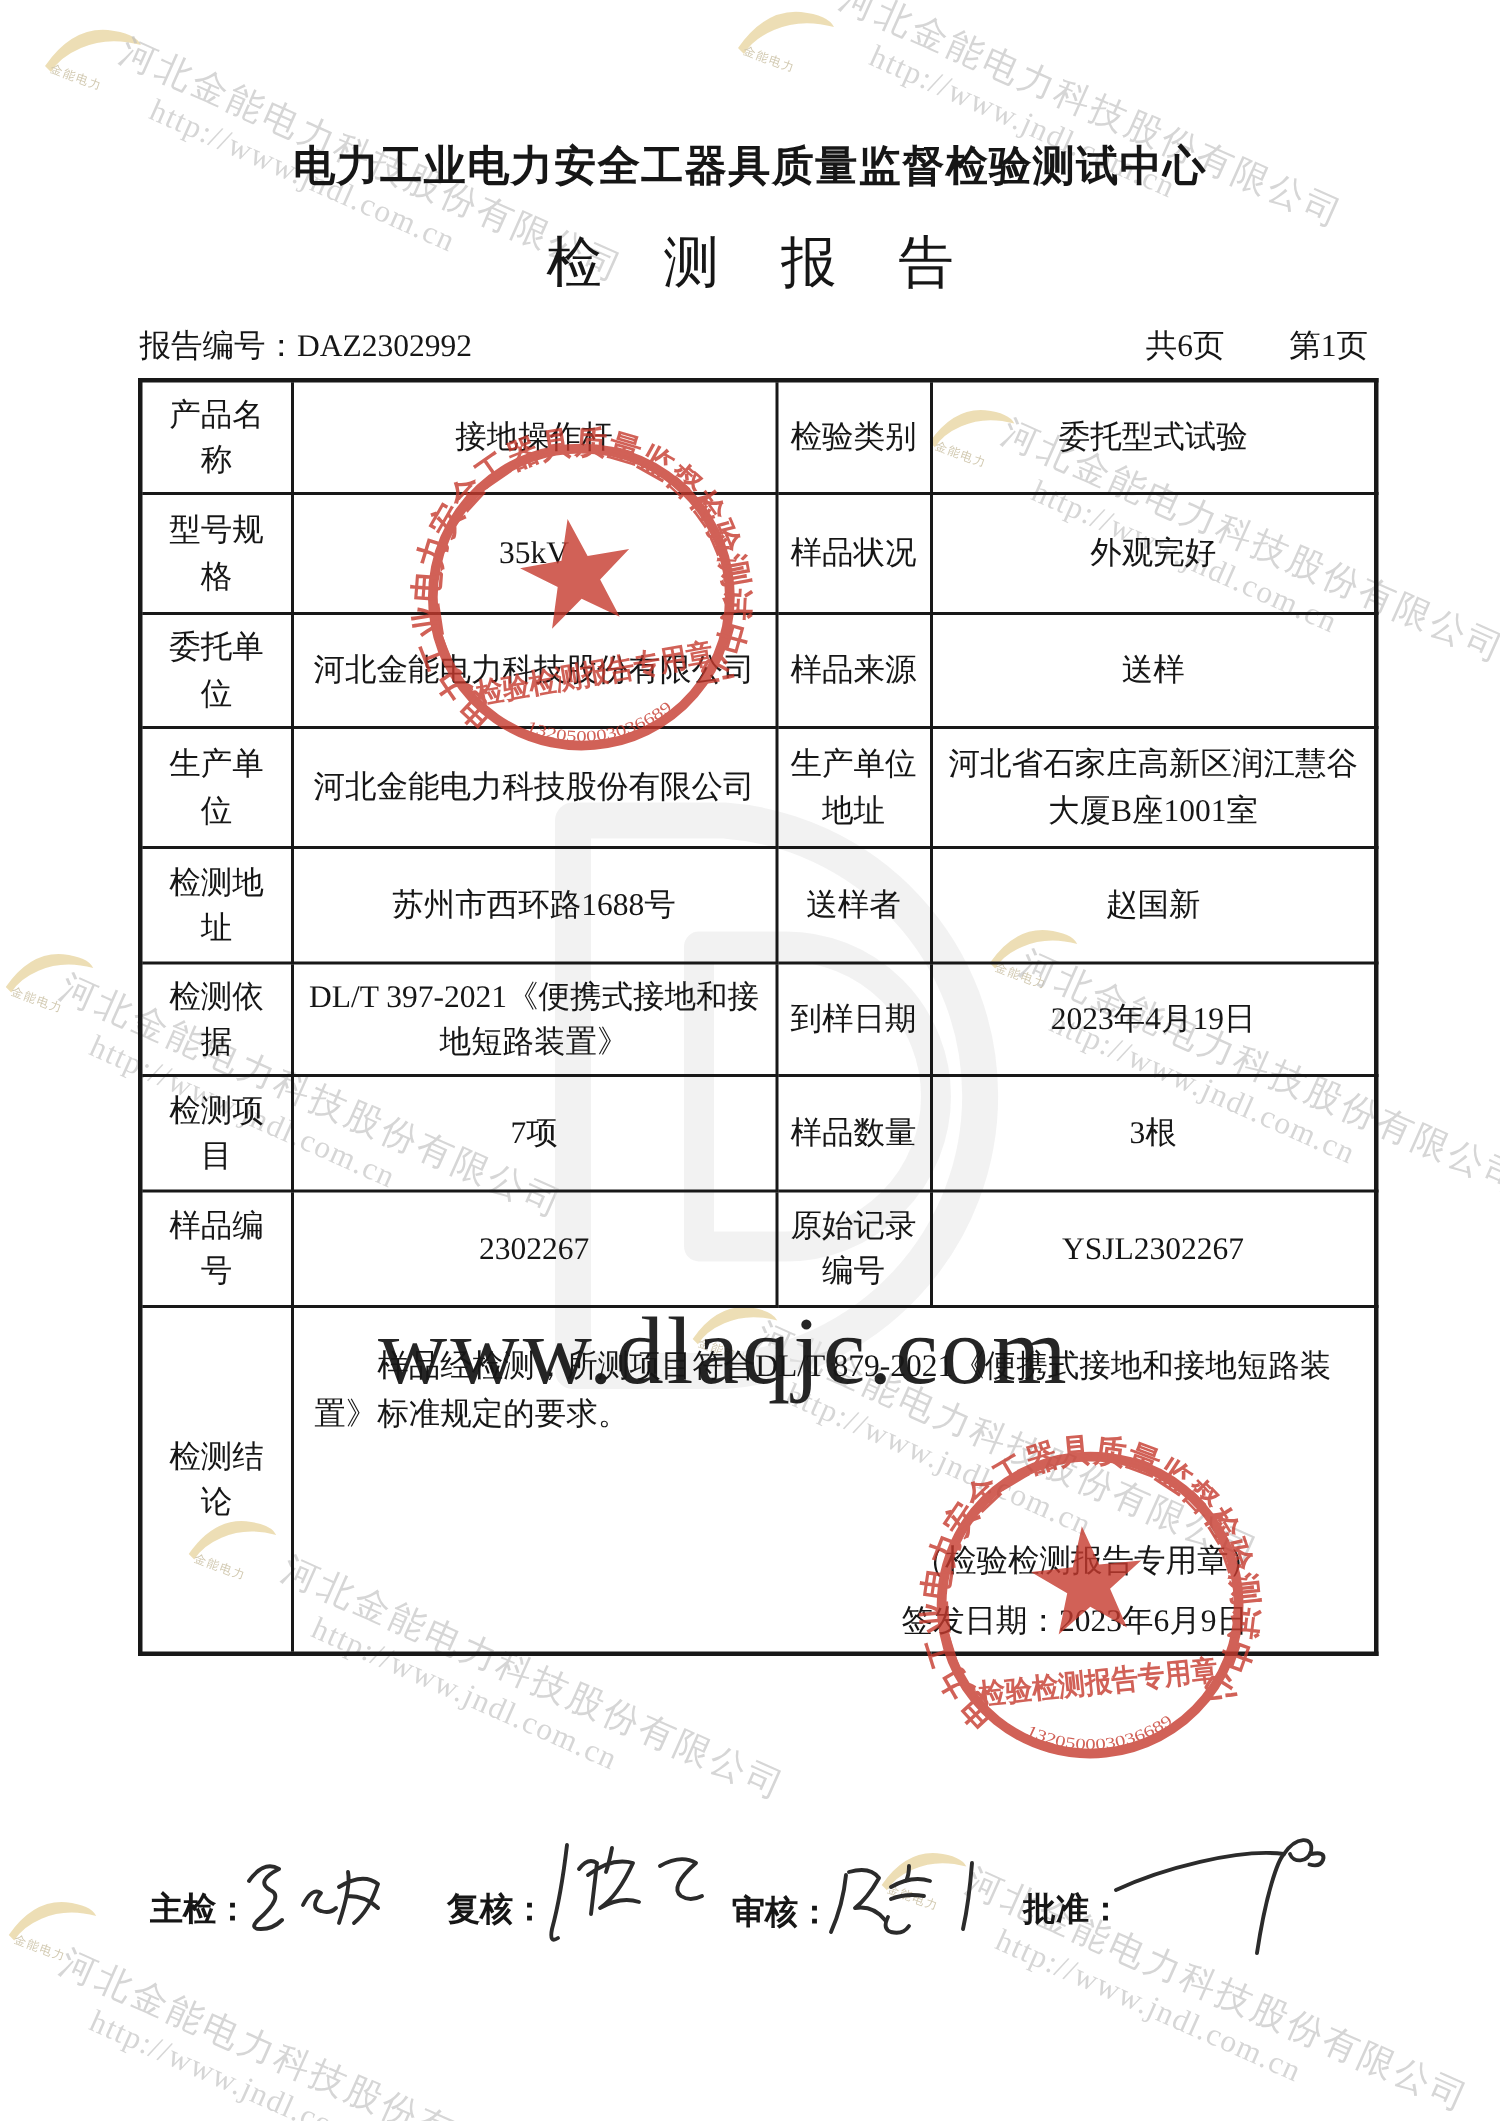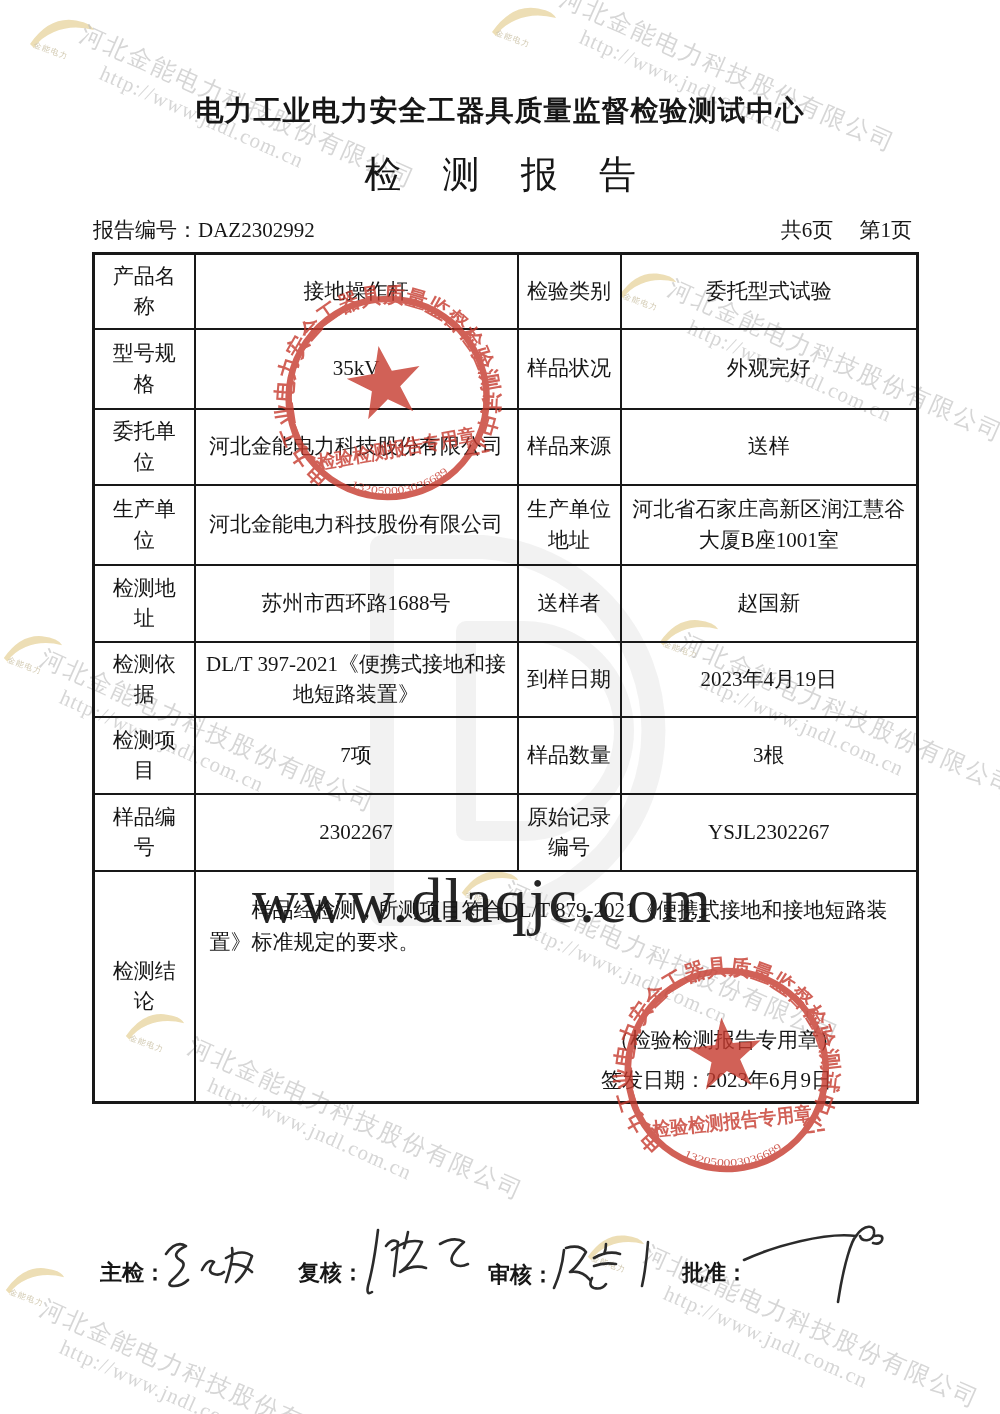--- a/index.html
+++ b/index.html
@@ -25,21 +25,21 @@
     font-size:64px;color:#000000;letter-spacing:2px;opacity:.85;
     font-family:"Liberation Serif","DejaVu Serif",serif;
   }
   
   .org-name{position:absolute;top:92px;left:0;width:100%;text-align:center;
     font-size:28px;font-weight:bold;letter-spacing:1px;z-index:2;}
   .doc-title{position:absolute;top:150px;left:0;width:100%;text-align:center;
     font-size:37px;font-weight:normal;letter-spacing:16px;text-indent:16px;z-index:2;}
   .meta-line{position:absolute;top:216px;left:93px;width:823px;font-size:21px;z-index:2;}
   .meta-right{position:absolute;right:4px;top:0;}
-  .meta-right span{margin-left:21px;text-align:right;}
+  .meta-right span{margin-left:38px;text-align:right;}
   
   .report-table{
     position:absolute;left:92px;top:252px;z-index:2;
     border-collapse:collapse;table-layout:fixed;width:824px;
     background:transparent;
   }
   .report-table td{
     border:2.5px solid #181818;font-size:21px;text-align:center;
     padding:2px 8px;line-height:1.45;overflow:hidden;
   }

